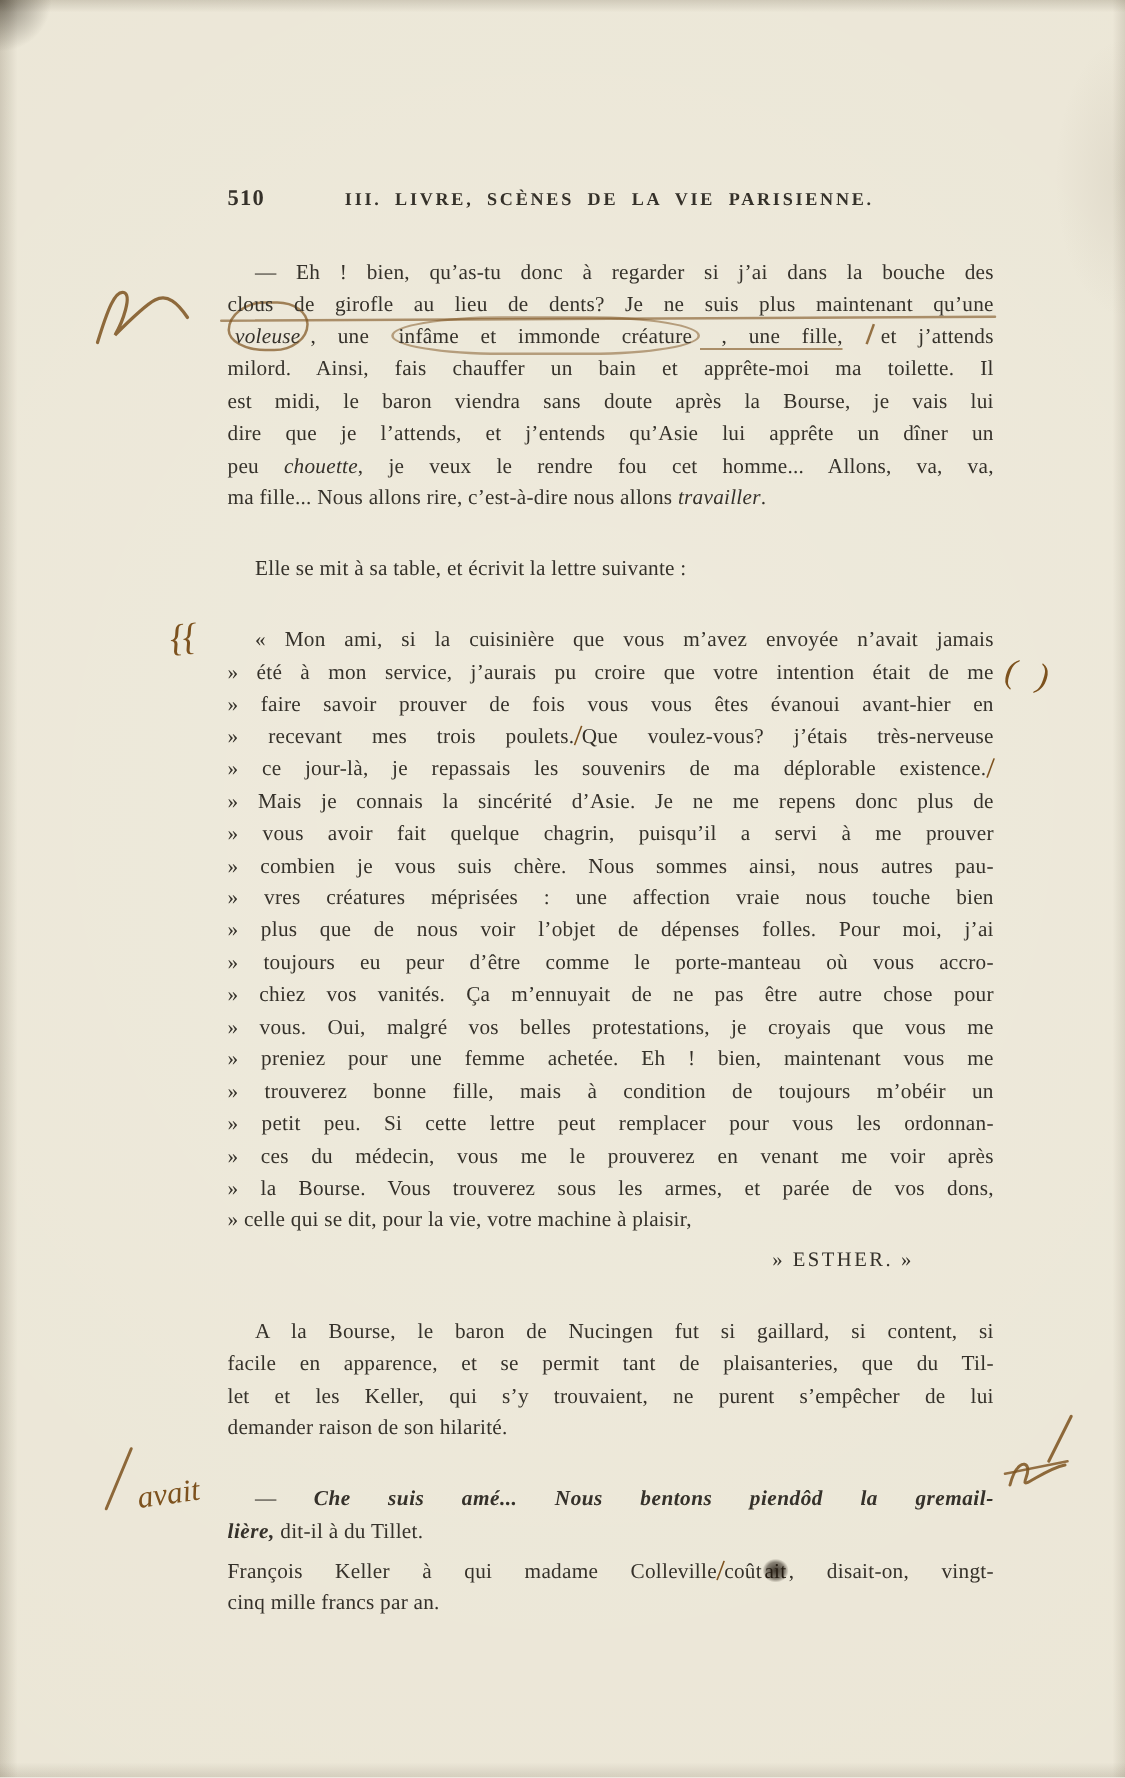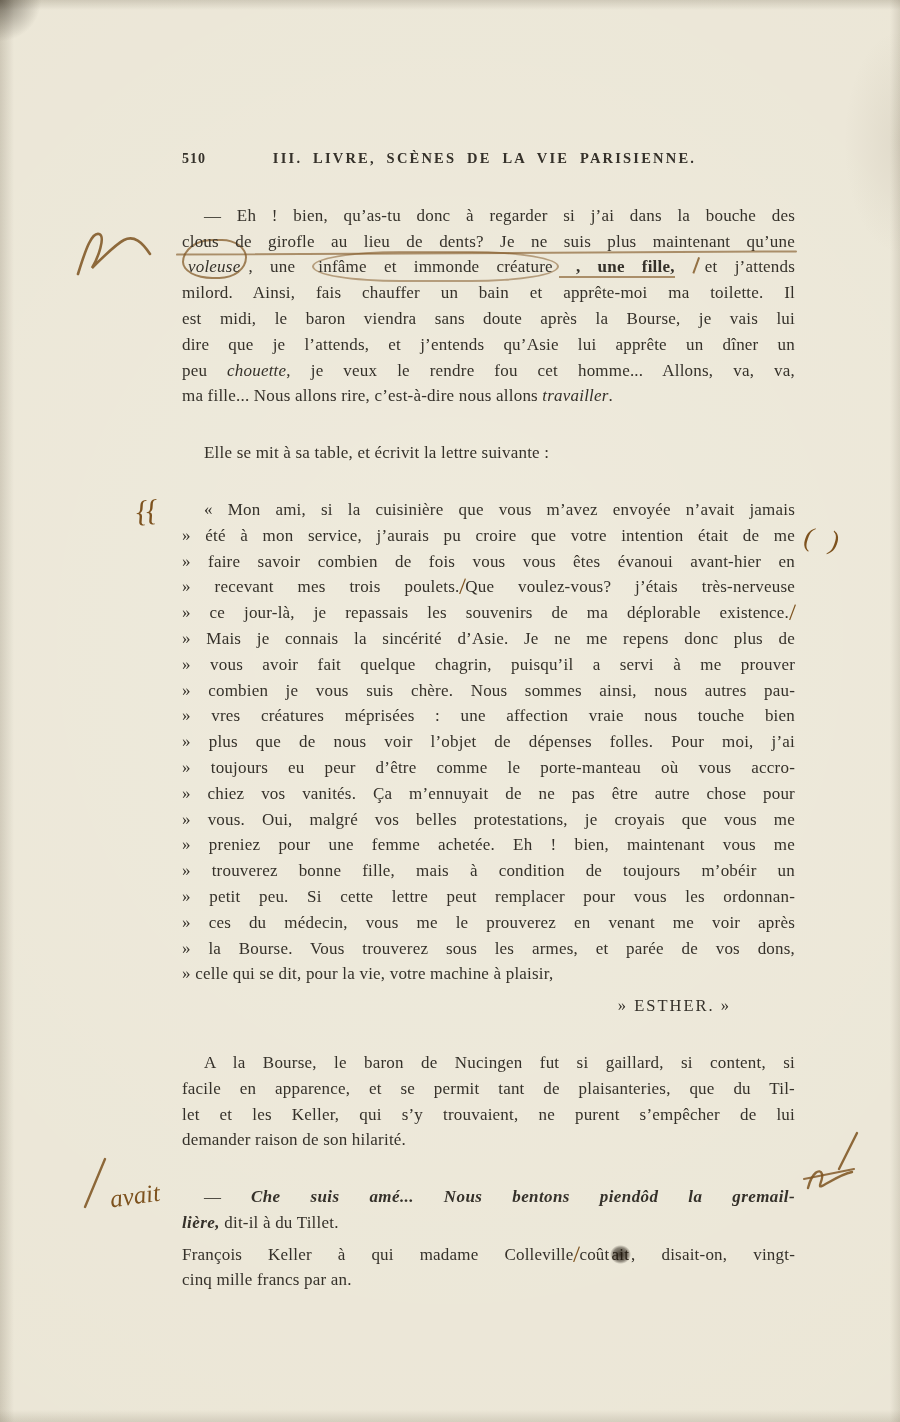--- a/index.html
+++ b/index.html
@@ -10,32 +10,32 @@
     background:
       radial-gradient(55px 55px at 0% 0%, rgba(45,38,26,.55), rgba(45,38,26,0) 75%),
       radial-gradient(70px 140px at 100% 10%, rgba(120,105,80,.10), rgba(0,0,0,0) 80%),
       radial-gradient(140% 100% at 50% 45%, rgba(255,255,250,.18), rgba(0,0,0,0) 70%),
       linear-gradient(90deg, rgba(100,88,66,.22) 0, rgba(100,88,66,0) 14px, rgba(100,88,66,0) calc(100% - 10px), rgba(100,88,66,.16) 100%),
       linear-gradient(0deg, rgba(100,88,66,.18) 0, rgba(100,88,66,0) 12px, rgba(100,88,66,0) calc(100% - 10px), rgba(100,88,66,.22) 100%),
       #ebe6d6;
   }
   .text-col{position:absolute;left:182px;top:146px;width:613px;font-size:17px;line-height:25.8px;letter-spacing:.2px;}
   .header{display:flex;align-items:baseline;margin-bottom:20px;}
-  .pagenum{font-size:14px;font-weight:700;letter-spacing:1px;margin-right:56px;}
+  .pagenum{font-size:18px;font-weight:700;letter-spacing:1px;margin-right:56px;}
   .runtitle{flex:1;text-align:center;margin-right:88px;font-size:14.5px;font-weight:700;letter-spacing:2.2px;word-spacing:5px;}
   .block{margin:0 0 6px 0;}
   .letter{margin-top:2px;}
   .line{text-align:justify;text-align-last:justify;}
   .line.last{text-align-last:left;}
   .line.indent{text-indent:22px;margin-top:31px;}
   .line.penline{position:relative;}
   .line.penline::after{content:"";position:absolute;left:-6px;right:-2px;bottom:0px;height:2px;background:rgba(125,82,30,.6);transform:rotate(-.3deg);border-radius:2px;}
   .i{font-style:italic;}
   .bi{font-style:italic;font-weight:700;letter-spacing:.4px;}
-  .pen-under{box-shadow:0 2px 0 rgba(125,82,30,.6);font-weight:bold;}
+  .pen-under{box-shadow:0 2px 0 rgba(125,82,30,.6);}
   .pen-circle{font-style:italic;border:2px solid rgba(125,82,30,.7);border-radius:60% 50% 55% 60% / 75% 60% 70% 55%;padding:16px 5px 1px 4px;margin-right:1px;}
   .pen-oval{border:2px solid rgba(125,82,30,.5);border-radius:50% / 70%;padding:4px 4px;}
   .pen-caret{display:inline-block;width:7px;height:17px;border-left:2.5px solid rgba(125,82,30,.8);transform:rotate(20deg);vertical-align:-3px;margin:0 1px 0 3px;}
   .ink{display:inline-block;color:#7d521e;font-weight:700;transform:rotate(6deg) scale(1.05,1.4);margin-left:1px;}
   .blot{color:#241c12;background:radial-gradient(closest-side, rgba(36,28,18,.85), rgba(36,28,18,.5) 70%, rgba(36,28,18,0));border-radius:40%;padding:0 2px;}
   .signature{text-align:right;padding-right:64px;letter-spacing:2px;font-size:16.5px;margin:2px 0 26px 0;}
   .anno{position:absolute;color:#7d521e;}
   .anno svg{display:block;}
   .braces{left:136px;top:494px;font-size:30px;font-style:italic;transform:rotate(-6deg);letter-spacing:-2px;}
   .parens{left:804px;top:524px;font-size:27px;font-style:italic;transform:rotate(8deg);letter-spacing:5px;}
@@ -65,21 +65,21 @@
         <div class="line"><span>dire que je l’attends, et j’entends qu’Asie lui apprête un dîner un</span></div>
         <div class="line"><span>peu </span><span class="i">chouette</span><span>, je veux le rendre fou cet homme... Allons, va, va,</span></div>
         <div class="line last"><span>ma fille... Nous allons rire, c’est-à-dire nous allons </span><span class="i">travailler</span><span>.</span></div>
       </div>
     <div class="block">
         <div class="line indent last"><span>Elle se mit à sa table, et écrivit la lettre suivante :</span></div>
       </div>
     <div class="block letter">
         <div class="line indent"><span>« Mon ami, si la cuisinière que vous m’avez envoyée n’avait jamais</span></div>
         <div class="line"><span>» été à mon service, j’aurais pu croire que votre intention était de me</span></div>
-        <div class="line"><span>» faire savoir combien de fois vous vous êtes évanoui avant-hier en</span></div>
+        <div class="line"><span>» faire savoir prouver de fois vous vous êtes évanoui avant-hier en</span></div>
         <div class="line"><span>» recevant mes trois poulets.</span><span class="ink">/</span><span>Que voulez-vous? j’étais très-nerveuse</span></div>
         <div class="line"><span>» ce jour-là, je repassais les souvenirs de ma déplorable existence.</span><span class="ink">/</span></div>
         <div class="line"><span>» Mais je connais la sincérité d’Asie. Je ne me repens donc plus de</span></div>
         <div class="line"><span>» vous avoir fait quelque chagrin, puisqu’il a servi à me prouver</span></div>
         <div class="line"><span>» combien je vous suis chère. Nous sommes ainsi, nous autres pau-</span></div>
         <div class="line"><span>» vres créatures méprisées : une affection vraie nous touche bien</span></div>
         <div class="line"><span>» plus que de nous voir l’objet de dépenses folles. Pour moi, j’ai</span></div>
         <div class="line"><span>» toujours eu peur d’être comme le porte-manteau où vous accro-</span></div>
         <div class="line"><span>» chiez vos vanités. Ça m’ennuyait de ne pas être autre chose pour</span></div>
         <div class="line"><span>» vous. Oui, malgré vos belles protestations, je croyais que vous me</span></div>

